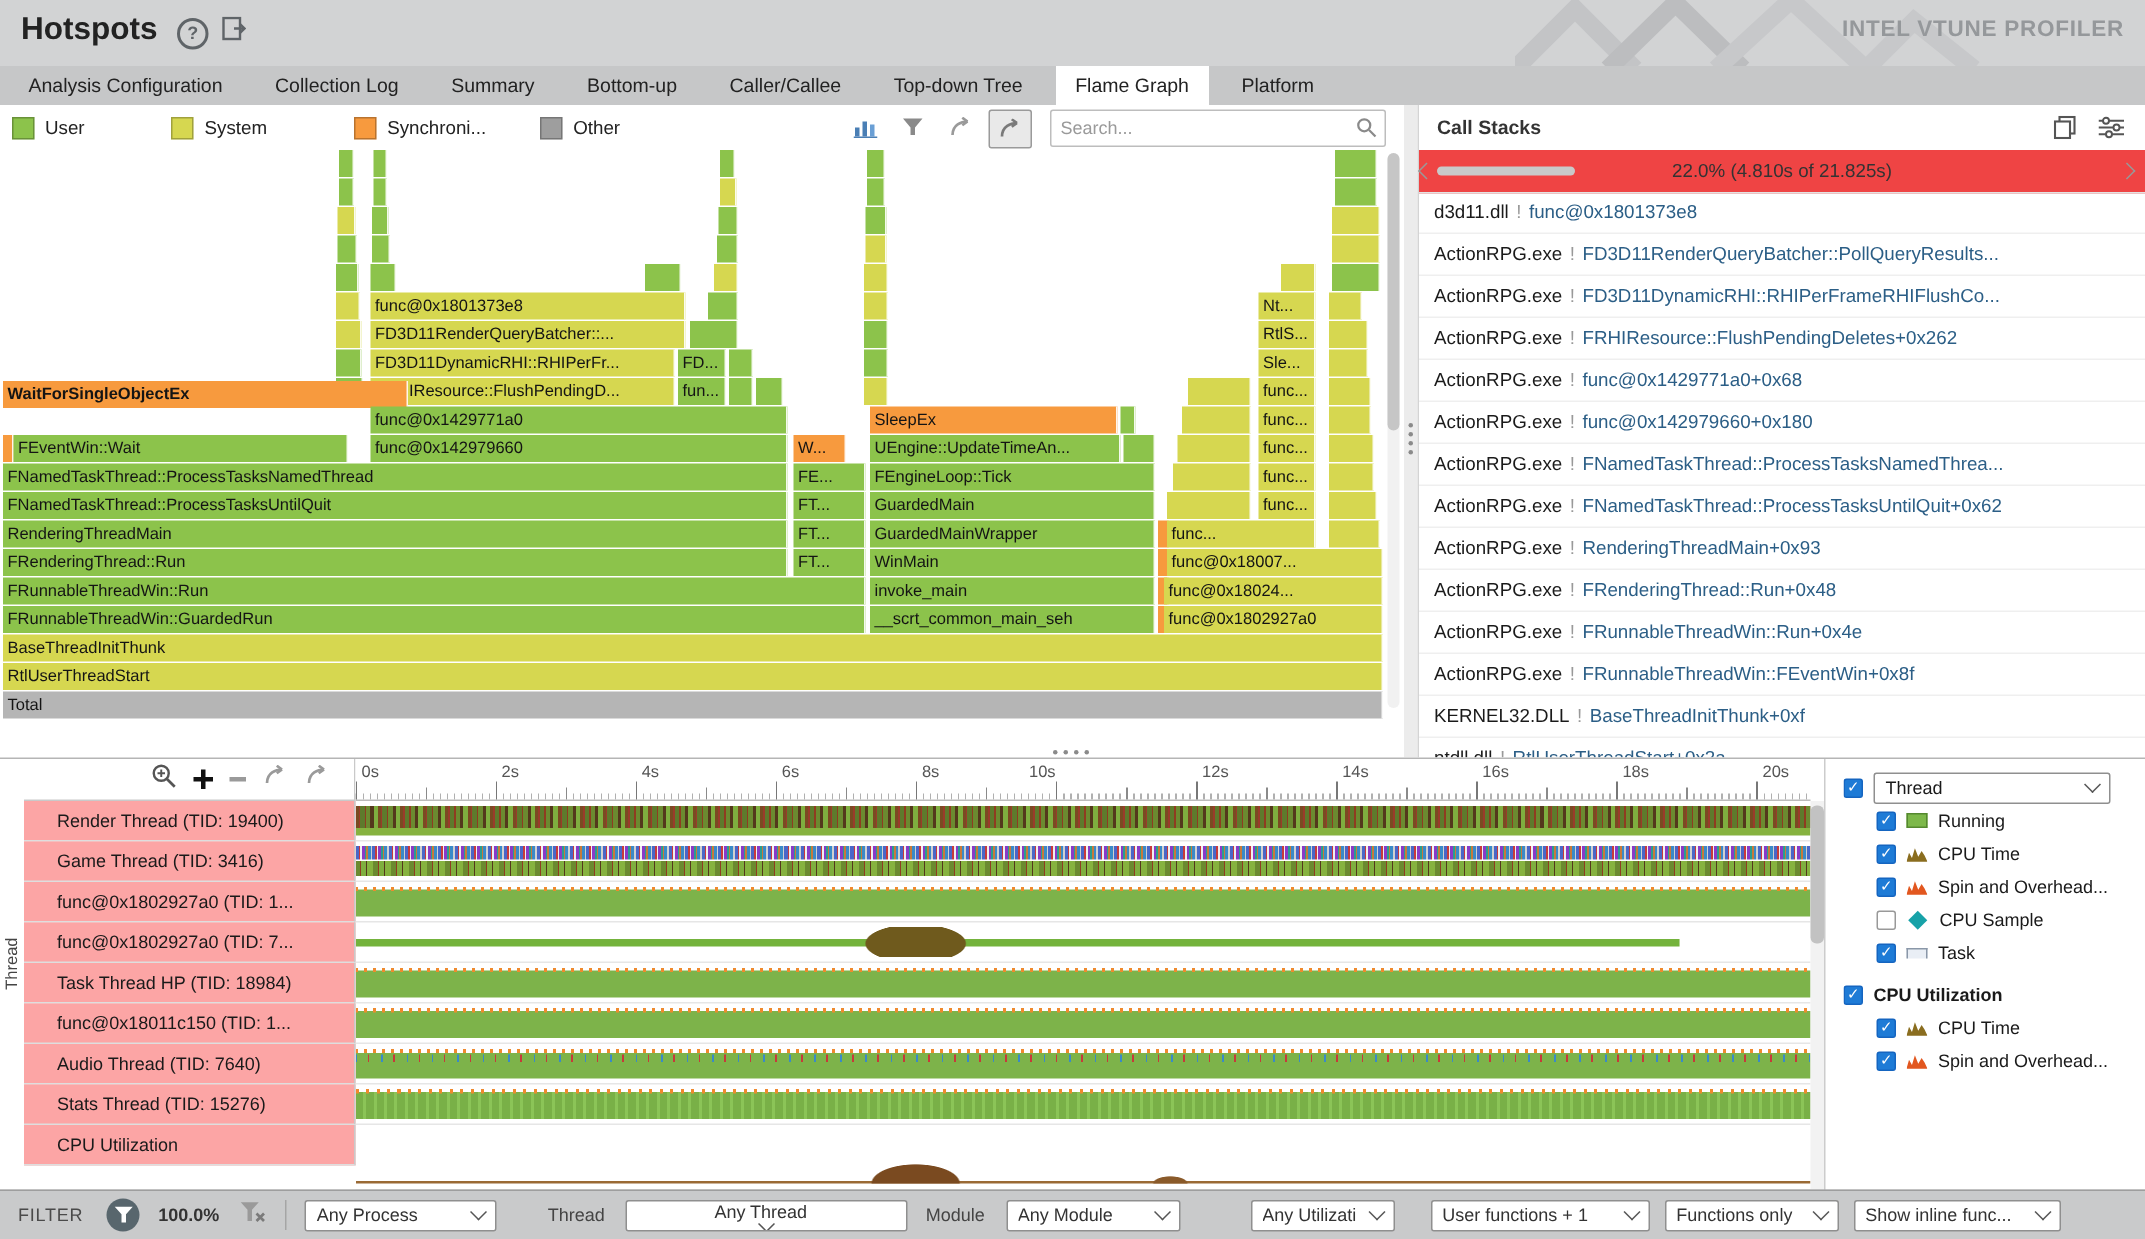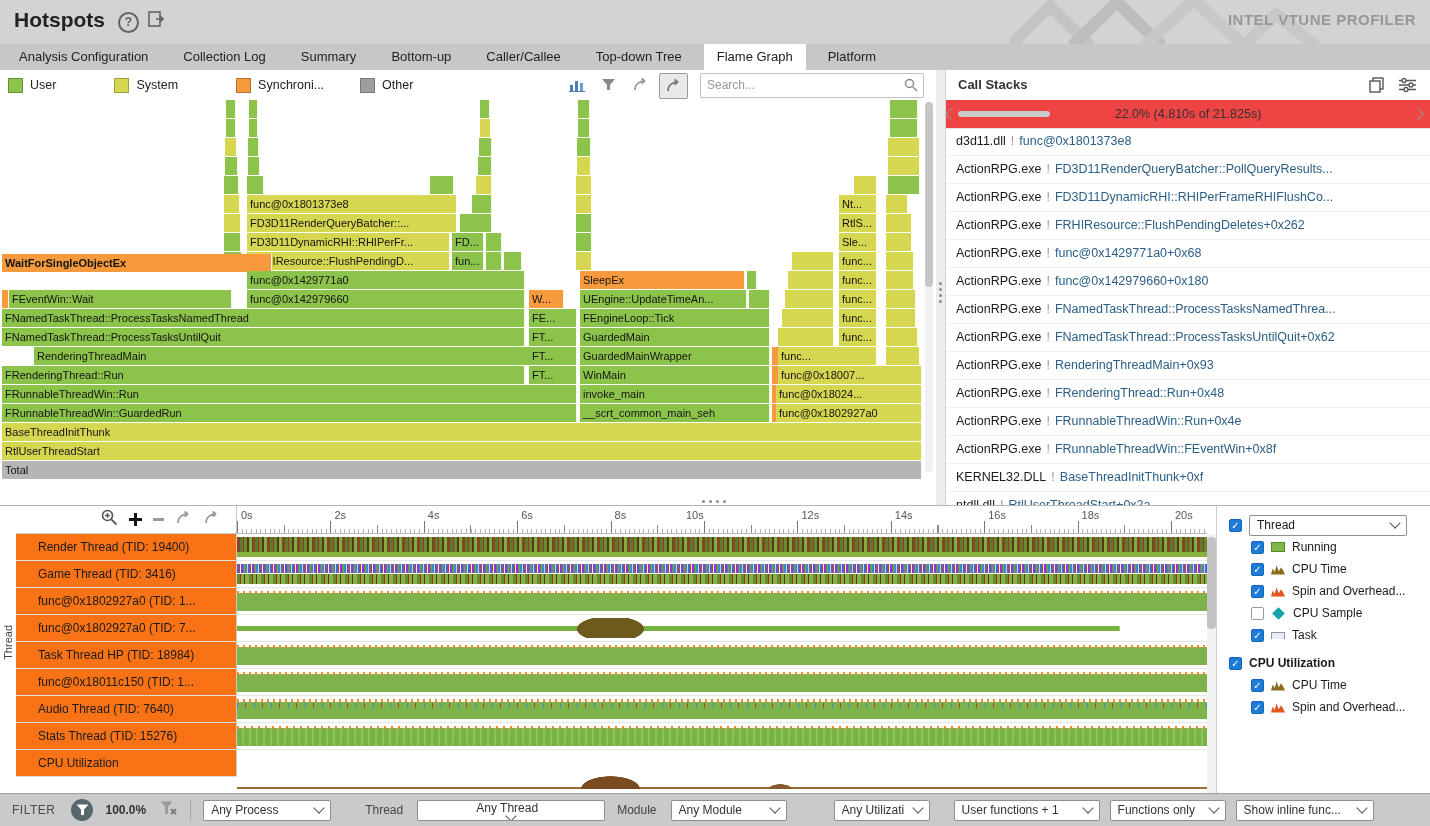--- a/index.html
+++ b/index.html
@@ -72,21 +72,21 @@
   .bottom-panel{position:absolute;top:505px;left:0;right:0;height:288px;background:#fff;border-top:1px solid #b5b5b5;box-sizing:border-box;}
   .axis-thread{position:absolute;left:0;top:28px;width:16px;height:216px;display:flex;align-items:center;justify-content:center;}
   .axis-thread span{writing-mode:vertical-rl;transform:rotate(180deg);font-size:11px;color:#444;}
   .tl-toolbar{position:absolute;left:16px;top:0;width:221px;height:28px;box-sizing:border-box;border-bottom:1px solid #c9c9c9;border-right:1px solid #c9c9c9;display:flex;align-items:center;justify-content:flex-end;gap:11px;padding-right:16px;background:#fff;}
   .plus-ic{position:relative;width:13px;height:13px;cursor:pointer;}
   .plus-ic::before{content:"";position:absolute;left:5px;top:0;width:3px;height:13px;background:#111;}
   .plus-ic::after{content:"";position:absolute;left:0;top:5px;width:13px;height:3px;background:#111;}
   .minus-ic{width:11px;height:3px;background:#9a9a9a;cursor:pointer;}
   .ruler{position:absolute;left:237px;top:0;width:970px;height:28px;box-sizing:border-box;border-bottom:1px solid #bbb;background-color:#fff;background-image:repeating-linear-gradient(90deg,#777 0 1px,rgba(0,0,0,0) 1px 93.4px),repeating-linear-gradient(90deg,#8a8a8a 0 1px,rgba(0,0,0,0) 1px 46.7px),repeating-linear-gradient(90deg,#b0b0b0 0 1px,rgba(0,0,0,0) 1px 4.67px);background-size:100% 12px,100% 8px,100% 4px;background-position:left bottom,left bottom,left bottom;background-repeat:no-repeat;cursor:ew-resize;}
   .ruler-label{position:absolute;top:3px;font-size:11px;color:#555;}
-  .tl-name{position:absolute;left:16px;width:221px;height:27px;box-sizing:border-box;border-right:1px solid #c9c9c9;border-bottom:1px solid #dedede;background:#f97316;font-size:12px;color:#1a1a1a;line-height:26px;padding-left:22px;white-space:nowrap;overflow:hidden;cursor:pointer;}
+  .tl-name{position:absolute;left:16px;width:221px;height:27px;box-sizing:border-box;border-right:1px solid #c9c9c9;border-bottom:1px solid #dedede;background:#fca5a5;font-size:12px;color:#1a1a1a;line-height:26px;padding-left:22px;white-space:nowrap;overflow:hidden;cursor:pointer;}
   .tl-names,.tl-bands{position:absolute;top:28px;left:0;right:0;}
   .tl-band{position:absolute;left:237px;width:970px;height:27px;box-sizing:border-box;border-bottom:1px solid #e6e6e6;padding:3px 0;background-clip:content-box;background-origin:content-box;background-repeat:no-repeat;cursor:crosshair;}
   .band-render{background-image:repeating-linear-gradient(90deg,#7a4b22 0 2px,#9b3b2a 2px 3px,#5e7a2c 3px 6px,#8f3c20 6px 7px,#6b8a30 7px 10px,#54381c 10px 12px,#7fae3f 12px 15px),linear-gradient(#86b23f,#86b23f);background-size:100% 15px,100% 100%;background-position:left top,left bottom;}
   .band-game{background-image:repeating-linear-gradient(90deg,#4a67c8 0 2px,#c83a3a 2px 3px,#efefef 3px 4px,#8a3ac8 4px 6px,#2a9e8e 6px 7px,#c87a3a 7px 8px,#3a8ac8 8px 10px,#d0d0d0 10px 11px),repeating-linear-gradient(90deg,#6b8a30 0 3px,#8f3c20 3px 4px,#7fae3f 4px 7px,#54381c 7px 8px,#86b23f 8px 12px);background-size:100% 9px,100% 10px;background-position:left top,left bottom;}
   .band-green{background-image:repeating-linear-gradient(90deg,#ef8a2e 0 2px,rgba(0,0,0,0) 2px 6px),linear-gradient(#7db34a,#7db34a);background-size:100% 3px,100% 18px;background-position:left top,left bottom;}
   .band-specks{background-image:repeating-linear-gradient(90deg,#ef8a2e 0 2px,rgba(0,0,0,0) 2px 6px),repeating-linear-gradient(90deg,#3a8ac8 0 1px,rgba(0,0,0,0) 1px 8px,#c83a3a 8px 9px,rgba(0,0,0,0) 9px 17px),linear-gradient(#7db34a,#7db34a);background-size:100% 3px,100% 5px,100% 17px;background-position:left top,left 4px,left bottom;}
   .band-stats{background-image:repeating-linear-gradient(90deg,#ef8a2e 0 2px,rgba(0,0,0,0) 2px 7px),repeating-linear-gradient(90deg,#79b047 0 5px,#8bc457 5px 7px);background-size:100% 3px,100% 18px;background-position:left top,left bottom;}
   .band-sparse{background-image:radial-gradient(34px 13px at 38.5% 55%,#6f5a1d 97%,rgba(0,0,0,0) 100%),linear-gradient(#74b33c,#74b33c);background-size:100% 100%,91% 5px;background-position:left top,left 55%;}
   .tl-name.cpu{top:244px;border-bottom:1px solid #dedede;}
   .tl-band.band-cpu{top:244px;height:44px;padding:4px 0 4px;background-image:radial-gradient(30px 13px at 38.5% 100%,#7a4a20 96%,rgba(0,0,0,0) 100%),radial-gradient(12px 5px at 56% 100%,#8a5a2a 90%,rgba(0,0,0,0) 100%),linear-gradient(rgba(0,0,0,0) calc(100% - 2px),#9a6a35 0);}
@@ -293,21 +293,21 @@
         <div class="fseg c-u" data-name="flame-segment" style="left: 578px; top: 209px; width: 190px;">FEngineLoop::Tick</div>
         <div class="fseg c-s" data-name="flame-segment" style="left: 780px; top: 209px; width: 52px;"></div>
         <div class="fseg c-s" data-name="flame-segment" style="left: 837px; top: 209px; width: 38px;">func...</div>
         <div class="fseg c-s" data-name="flame-segment" style="left: 884px; top: 209px; width: 30px;"></div>
         <div class="fseg c-u" data-name="flame-segment" style="left: 0px; top: 228px; width: 523px;">FNamedTaskThread::ProcessTasksUntilQuit</div>
         <div class="fseg c-u" data-name="flame-segment" style="left: 527px; top: 228px; width: 48px;">FT...</div>
         <div class="fseg c-u" data-name="flame-segment" style="left: 578px; top: 228px; width: 190px;">GuardedMain</div>
         <div class="fseg c-s" data-name="flame-segment" style="left: 776px; top: 228px; width: 56px;"></div>
         <div class="fseg c-s" data-name="flame-segment" style="left: 837px; top: 228px; width: 38px;">func...</div>
         <div class="fseg c-s" data-name="flame-segment" style="left: 884px; top: 228px; width: 32px;"></div>
-        <div class="fseg c-u" data-name="flame-segment" style="left: 0px; top: 247px; width: 523px; margin-left: 32px;">RenderingThreadMain</div>
+        <div class="fseg c-u" data-name="flame-segment" style="left: 0px; top: 247px; width: 523px;">RenderingThreadMain</div>
         <div class="fseg c-u" data-name="flame-segment" style="left: 527px; top: 247px; width: 48px;">FT...</div>
         <div class="fseg c-u" data-name="flame-segment" style="left: 578px; top: 247px; width: 190px;">GuardedMainWrapper</div>
         <div class="fseg c-o" data-name="flame-segment" style="left: 770px; top: 247px; width: 4px;"></div>
         <div class="fseg c-s" data-name="flame-segment" style="left: 776px; top: 247px; width: 99px;">func...</div>
         <div class="fseg c-s" data-name="flame-segment" style="left: 884px; top: 247px; width: 34px;"></div>
         <div class="fseg c-u" data-name="flame-segment" style="left: 0px; top: 266px; width: 523px;">FRenderingThread::Run</div>
         <div class="fseg c-u" data-name="flame-segment" style="left: 527px; top: 266px; width: 48px;">FT...</div>
         <div class="fseg c-u" data-name="flame-segment" style="left: 578px; top: 266px; width: 190px;">WinMain</div>
         <div class="fseg c-o" data-name="flame-segment" style="left: 770px; top: 266px; width: 4px;"></div>
         <div class="fseg c-s" data-name="flame-segment" style="left: 776px; top: 266px; width: 144px;">func@0x18007...</div>

